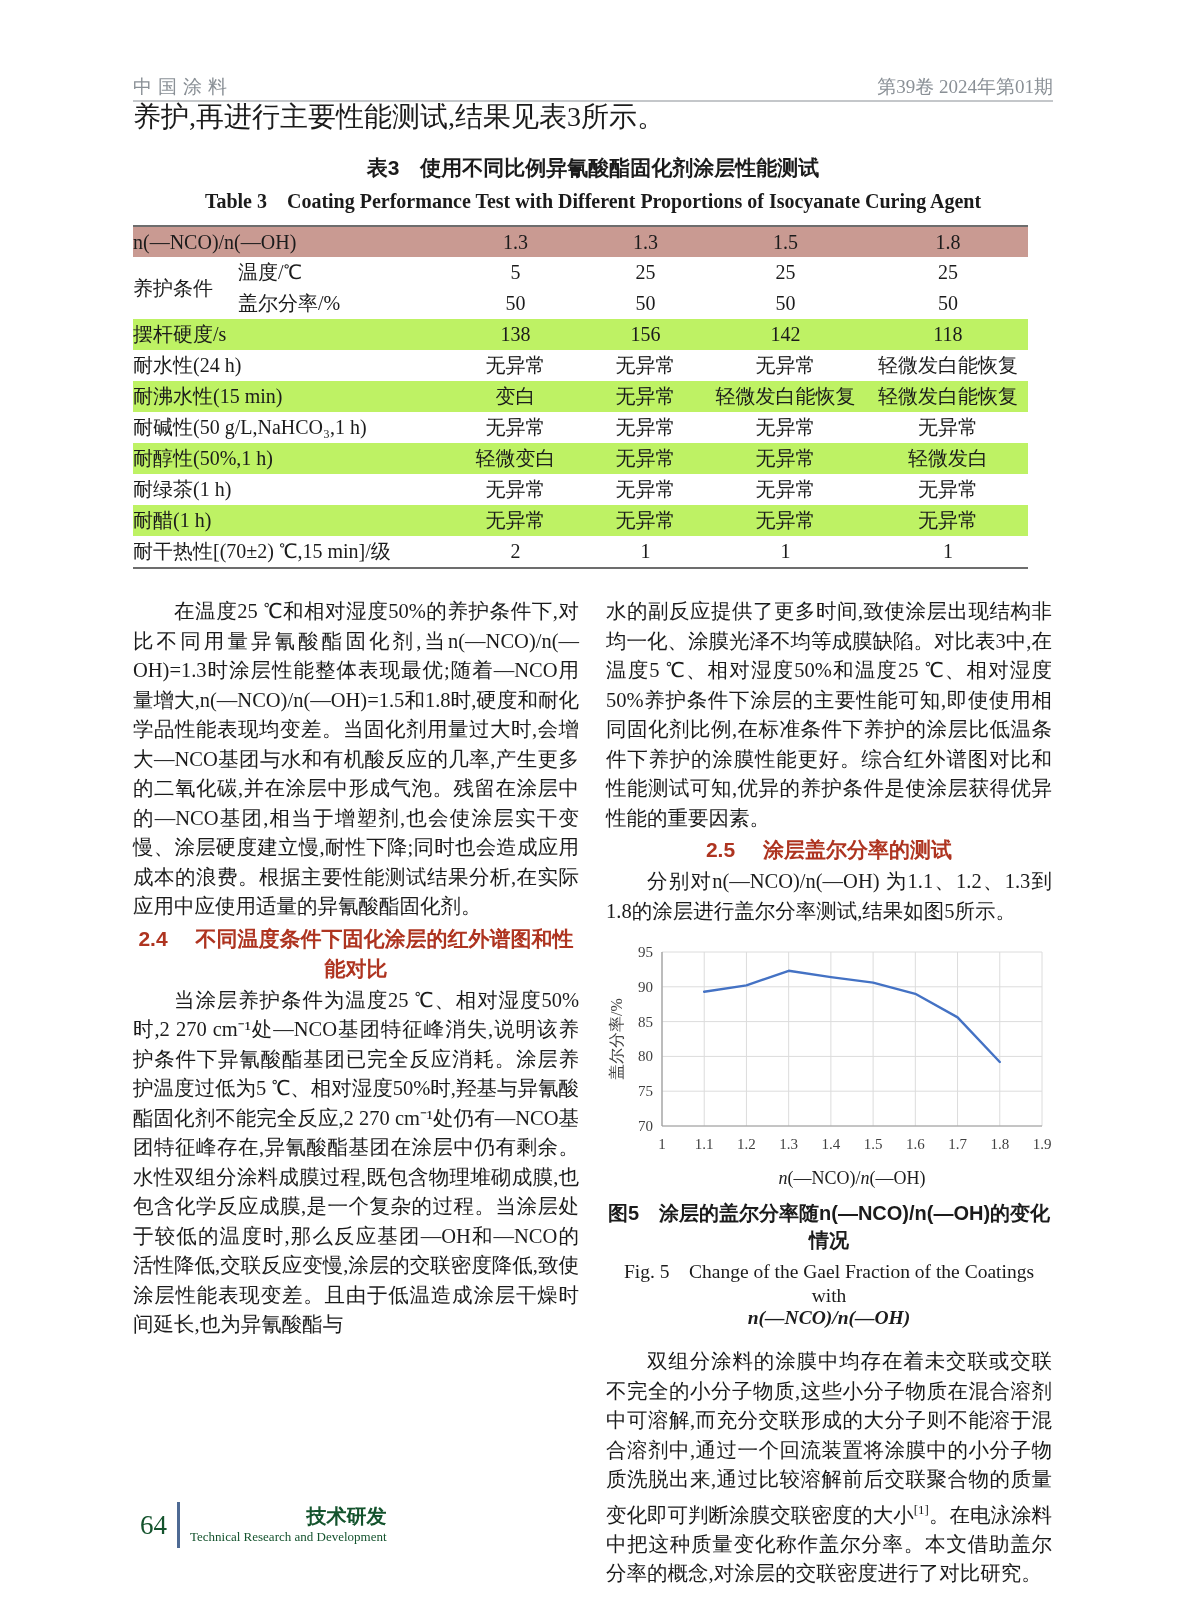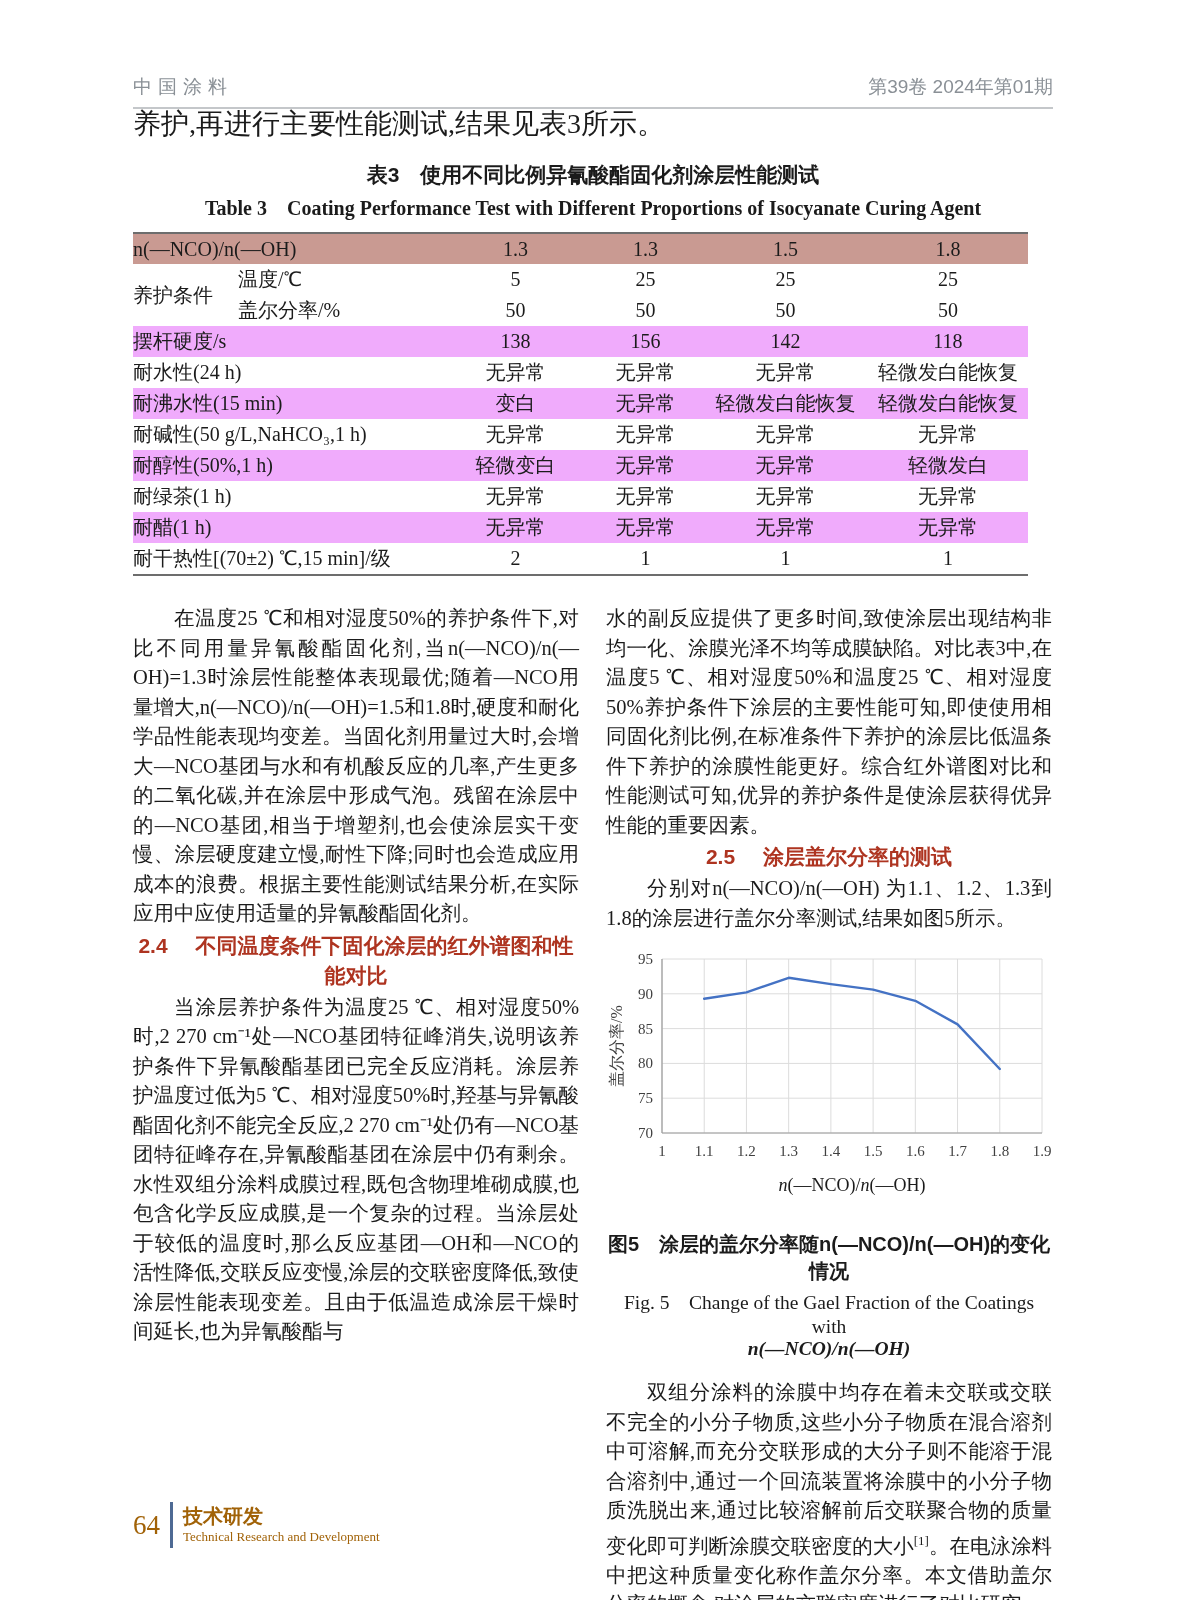--- a/index.html
+++ b/index.html
@@ -5,22 +5,22 @@
   * { margin:0; padding:0; box-sizing:border-box; }
   body { background:#e8e8e8; font-family:"Liberation Serif", serif; }
   .page {
     position:relative; width:1187px; height:1600px; margin:0 auto;
     background:#ffffff; padding:74px 134px 0 133px; overflow:hidden;
     color:#1b1b1b;
   }
   
   .page-header {
     display:flex; justify-content:space-between; align-items:flex-end;
-    border-bottom:2px solid #c4c7ca; padding-bottom:7px;
-    color:#8a9096; font-size:19px; font-family:Liberation Sans, sans-serif;
+    border-bottom:2px solid #c4c7ca; 
+    color:#8a9096; font-size:19px; font-family:Liberation Serif, serif;
   }
   .journal-name { letter-spacing:6px; }
   
   .intro { font-size:28px; line-height:30px; }
   
   .tbl-title-zh {
     margin-top:22px; text-align:center; font-size:21px; font-weight:bold;
     font-family:"Liberation Sans", sans-serif;
   }
   .tbl-title-en {
@@ -29,50 +29,50 @@
   
   table.perf {
     width:895px; margin-top:10px; border-collapse:collapse; table-layout:fixed;
     font-size:20px; border-top:2px solid #6d6d6d; border-bottom:2px solid #6d6d6d;
   }
   table.perf td { height:31px; padding:2px 0; vertical-align:middle; }
   td.lbl { text-align:left; padding-left:24px; }
   td.sublbl { text-align:left; }
   td.val { text-align:center; }
   tr.shade-dark td { background:#c99a92; }
-  tr.shade-pink td { background:#f0abfc; }
+  tr.shade-pink td { background:#bef264; }
   tr.shade-white td { background:#ffffff; }
   
   .columns { display:flex; gap:27px; margin-top:28px; }
   .col { width:446px; }
   .body-p { font-size:20.5px; line-height:29.5px; text-align:justify; }
   .indent { text-indent:2em; }
   sup.ref { font-size:13px; }
   h3.sec {
     font-family:"Liberation Sans", sans-serif; font-weight:bold;
     color:#ae3420; font-size:21px; line-height:30px; margin:2px 0 2px 0;text-align:center;
   }
   h3.sec .sec-num { margin-right:28px; }
   
   .figure-block { margin-top:14px; }
   .chart-wrap { width:446px; }
   svg text.tick { font-size:15px; fill:#3f3f3f; font-family:"Liberation Serif", serif; }
   svg text.axis-label { font-size:16px; fill:#3f3f3f; font-family:"Liberation Serif", serif; }
   svg text.axis-label-x { font-size:18px; fill:#1b1b1b; font-family:"Liberation Serif", serif; }
   .fig-cap-zh {
-    margin-top:28px; text-align:center; font-weight:bold; font-size:20px;
+    margin-top:4px; text-align:center; font-weight:bold; font-size:20px;
     font-family:"Liberation Sans", sans-serif;
   }
   .fig-cap-en { text-align:center; font-weight:normal; font-size:19.5px; margin-top:4px; }
   .fig-cap-en2 { text-align:center; font-weight:bold; font-size:19.5px; font-style:italic; }
   .after-fig { margin-top:18px; }
   
   .page-footer {
-    position:absolute; left:133px; bottom:52px;
-    display:flex; align-items:center; color:#a16207;
+    position:absolute; left:140px; bottom:52px;
+    display:flex; align-items:center; color:#14532d;text-align:right;
   }
   .page-num { font-size:27px; margin-right:10px; }
   .footer-bar { width:3px; height:46px; background:#4e6a94; margin-right:10px; }
   .footer-sec-zh { font-family:"Liberation Sans", sans-serif; font-weight:bold; font-size:20px; line-height:24px; }
   .footer-sec-en { font-size:13px; line-height:18px; }
 </style>
 </head>
 <body>
 
 <div class="page">

